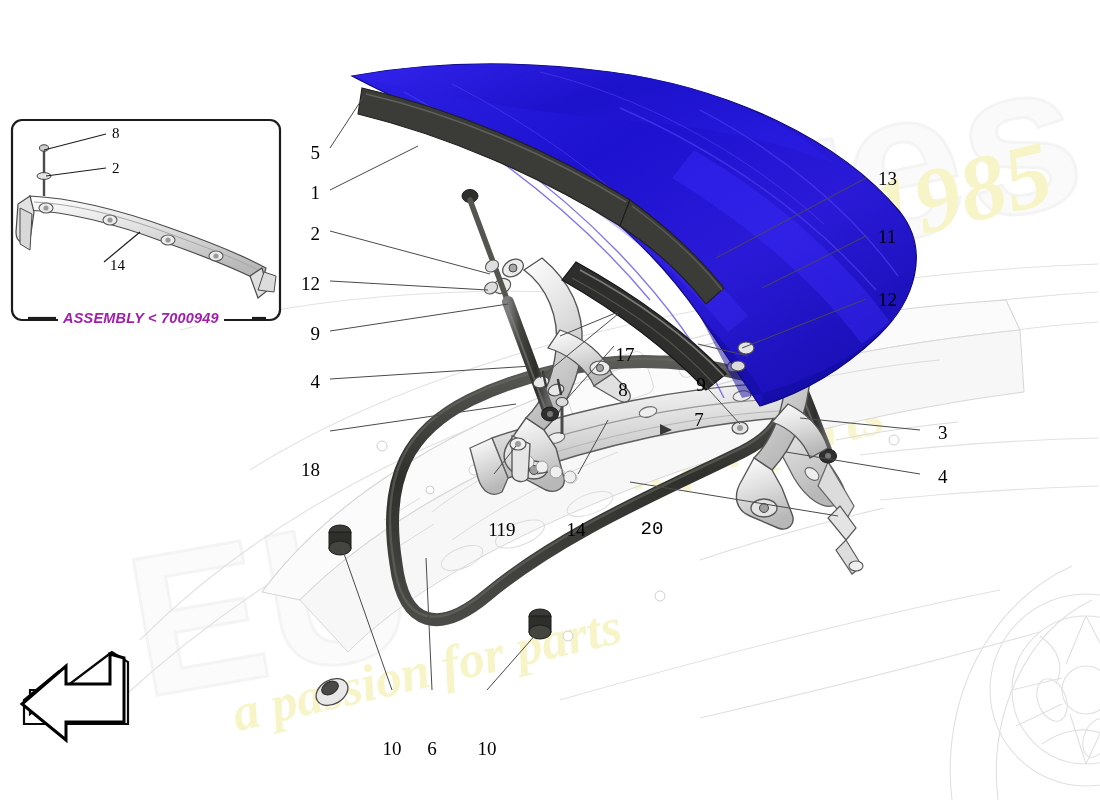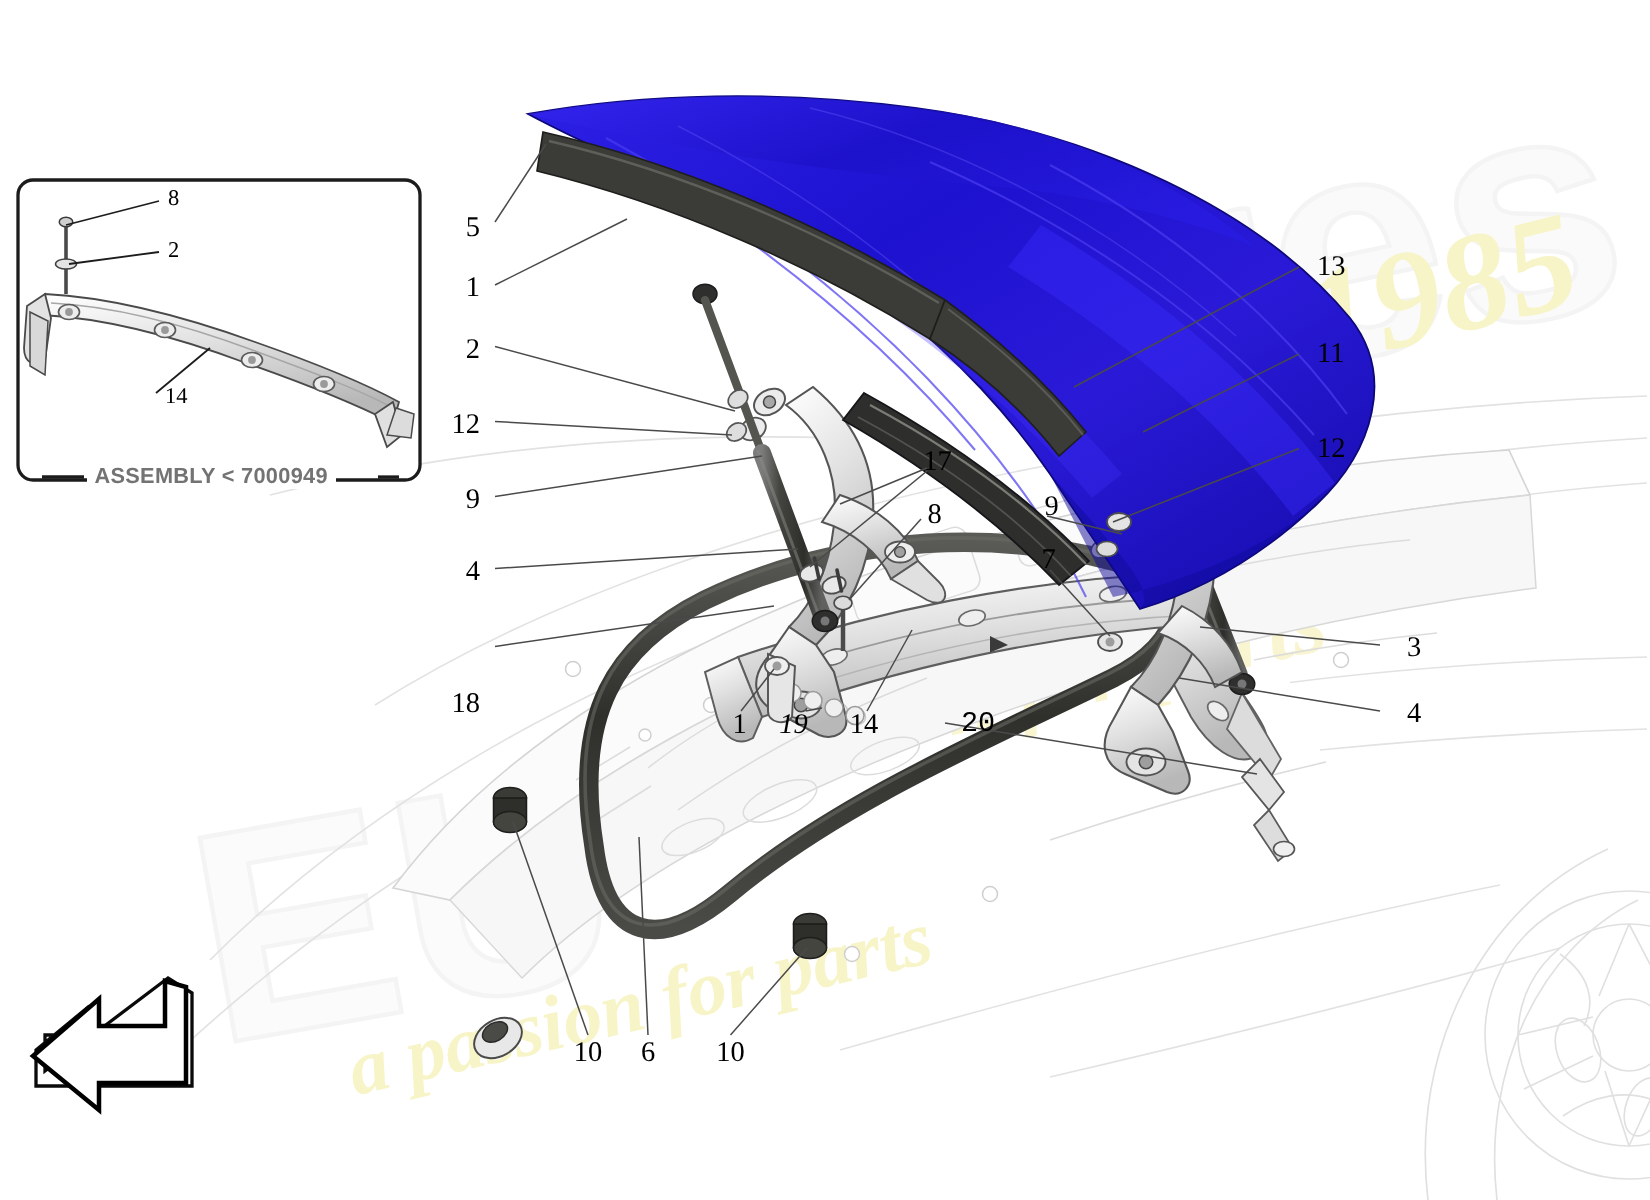--- a/index.html
+++ b/index.html
@@ -5,28 +5,28 @@
 <style>
   html,body{margin:0;padding:0;background:#ffffff;}
   body{width:1100px;height:800px;position:relative;overflow:hidden;
        font-family:"Liberation Serif", serif;}
   #stage{position:absolute;left:0;top:0;width:1100px;height:800px;}
   svg.layer{position:absolute;left:0;top:0;width:1100px;height:800px;}
   .callout{position:absolute;font-family:"Liberation Serif", serif;
            font-size:19px;color:#000;white-space:nowrap;line-height:1;}
   .callout.r{transform:translate(-100%,-50%);}
   .callout.l{transform:translate(0,-50%);}
-  .callout.c{transform:translate(-50%,-50%);}
+  .callout.c{transform:translate(-50%,-50%);margin-top:46px;}
   .ins-lab{position:absolute;font-family:"Liberation Serif", serif;
            font-size:15px;color:#000;white-space:nowrap;line-height:1;
            transform:translate(0,-50%);}
   #assy-caption{position:absolute;left:58px;top:310px;
        font-family:"Liberation Sans", sans-serif;font-weight:bold;
-       font-size:14.5px;letter-spacing:.2px;color:#737373;background:#fff;
-       padding:0 5px;}
+       font-size:14.5px;letter-spacing:.2px;color:#a21caf;background:#fff;
+       padding:0 5px;font-style:italic;}
   .wm{position:absolute;pointer-events:none;user-select:none;}
   .wm-big{font-family:"Liberation Sans", sans-serif;font-weight:bold;
           color:#f2f2f2;letter-spacing:2px;}
   .wm-yellow{font-family:"Liberation Serif", serif;font-style:italic;
              color:#f7f4c8;font-weight:bold;}
 </style>
 </head>
 <body>
 
 <div id="stage">
@@ -415,21 +415,21 @@
       <div class="callout l" style="left: 878px; top: 178px;">13</div>
       <div class="callout l" style="left: 878px; top: 236px;">11</div>
       <div class="callout l" style="left: 878px; top: 299px;">12</div>
       <div class="callout l" style="left: 938px; top: 432px;">3</div>
       <div class="callout l" style="left: 938px; top: 476px;">4</div>
       <div class="callout c" style="left: 625px; top: 308px;">17</div>
       <div class="callout c" style="left: 623px; top: 343px;">8</div>
       <div class="callout c" style="left: 701px; top: 338px;">9</div>
       <div class="callout c" style="left: 699px; top: 373px;">7</div>
       <div class="callout c" style="left: 493px; top: 483px;">1</div>
-      <div class="callout c" style="left: 529px; top: 483px; font-style: italic;">19</div>
+      <div class="callout c" style="left: 506px; top: 483px;">19</div>
       <div class="callout c" style="left: 576px; top: 483px;">14</div>
       <div class="callout c" style="left: 652px; top: 483px; font-family: Liberation Mono, monospace;">20</div>
       <div class="callout c" style="left: 392px; top: 702px;">10</div>
       <div class="callout c" style="left: 432px; top: 702px;">6</div>
       <div class="callout c" style="left: 487px; top: 702px;">10</div>
     </div>
 
   <div id="inset-host">
       <div class="ins-lab" style="left: 112px; top: 133px;">8</div>
       <div class="ins-lab" style="left: 112px; top: 168px;">2</div>

